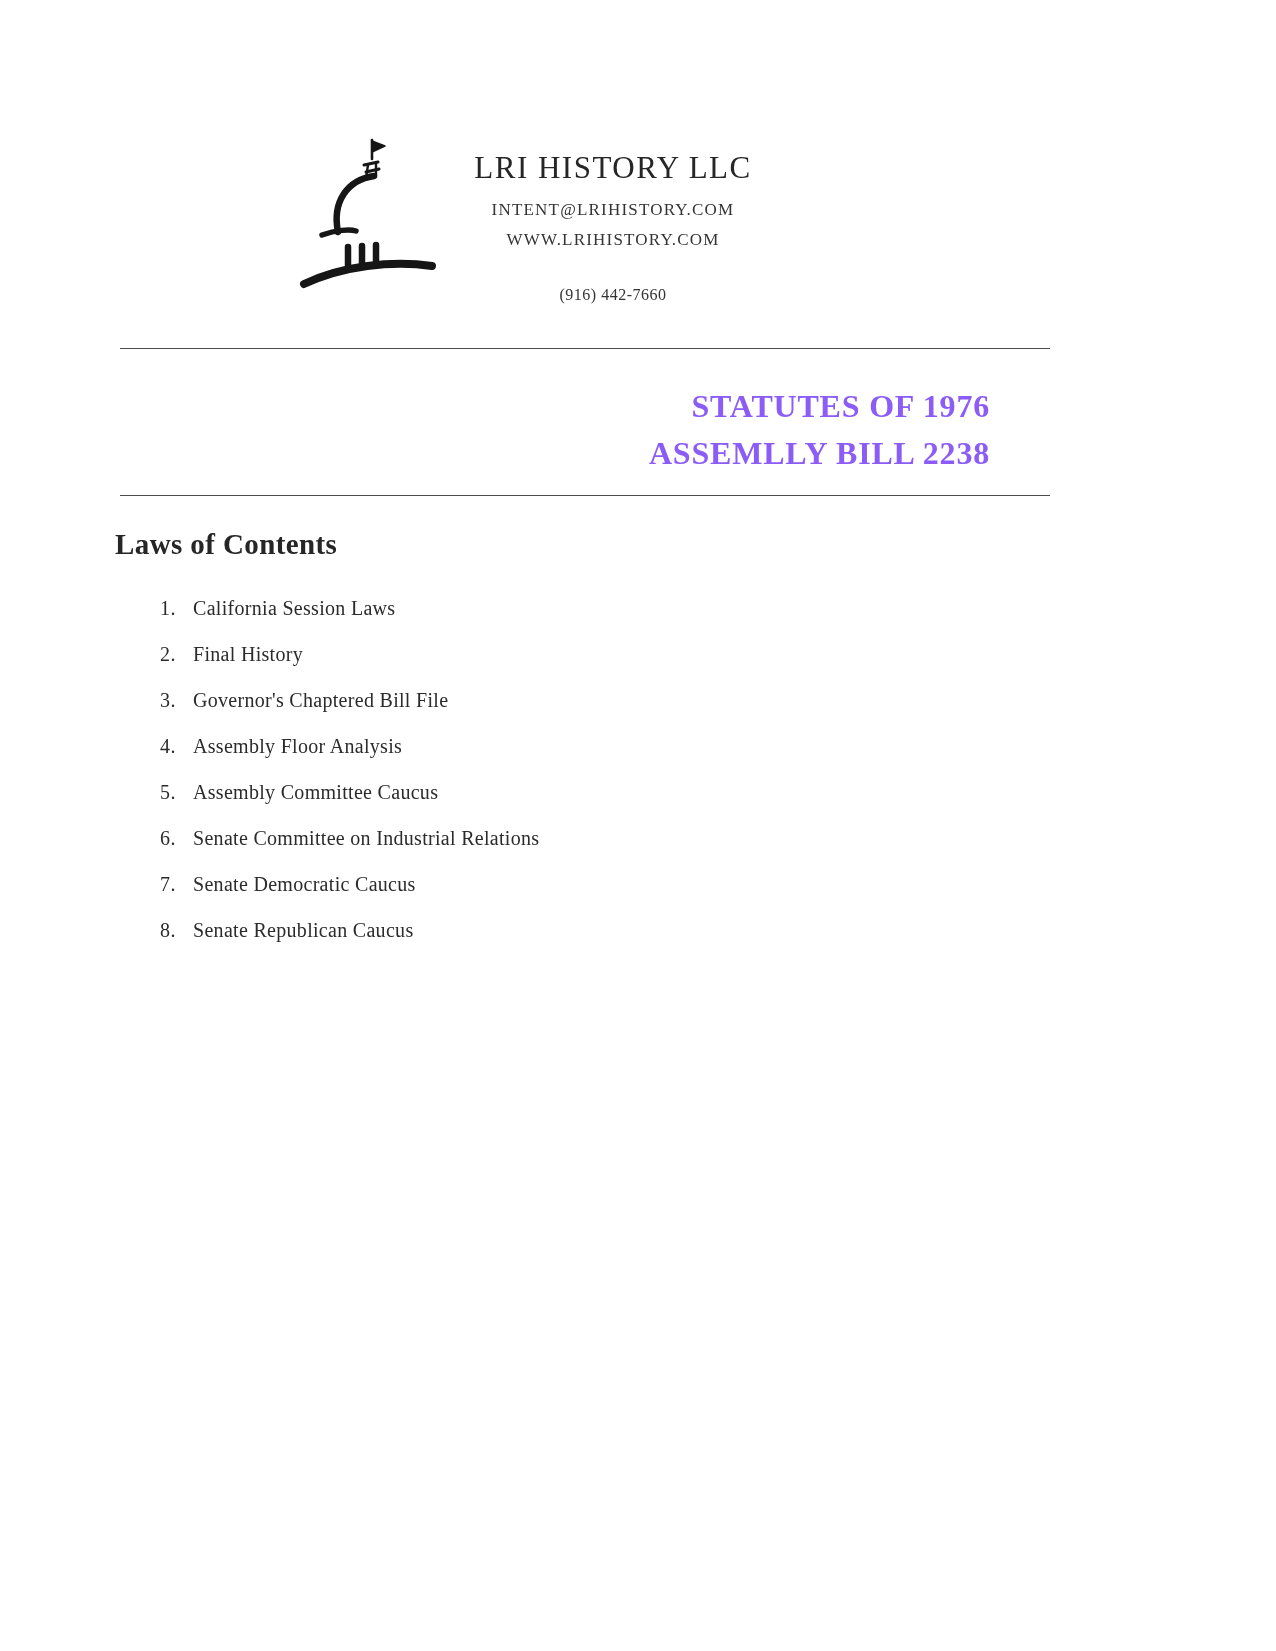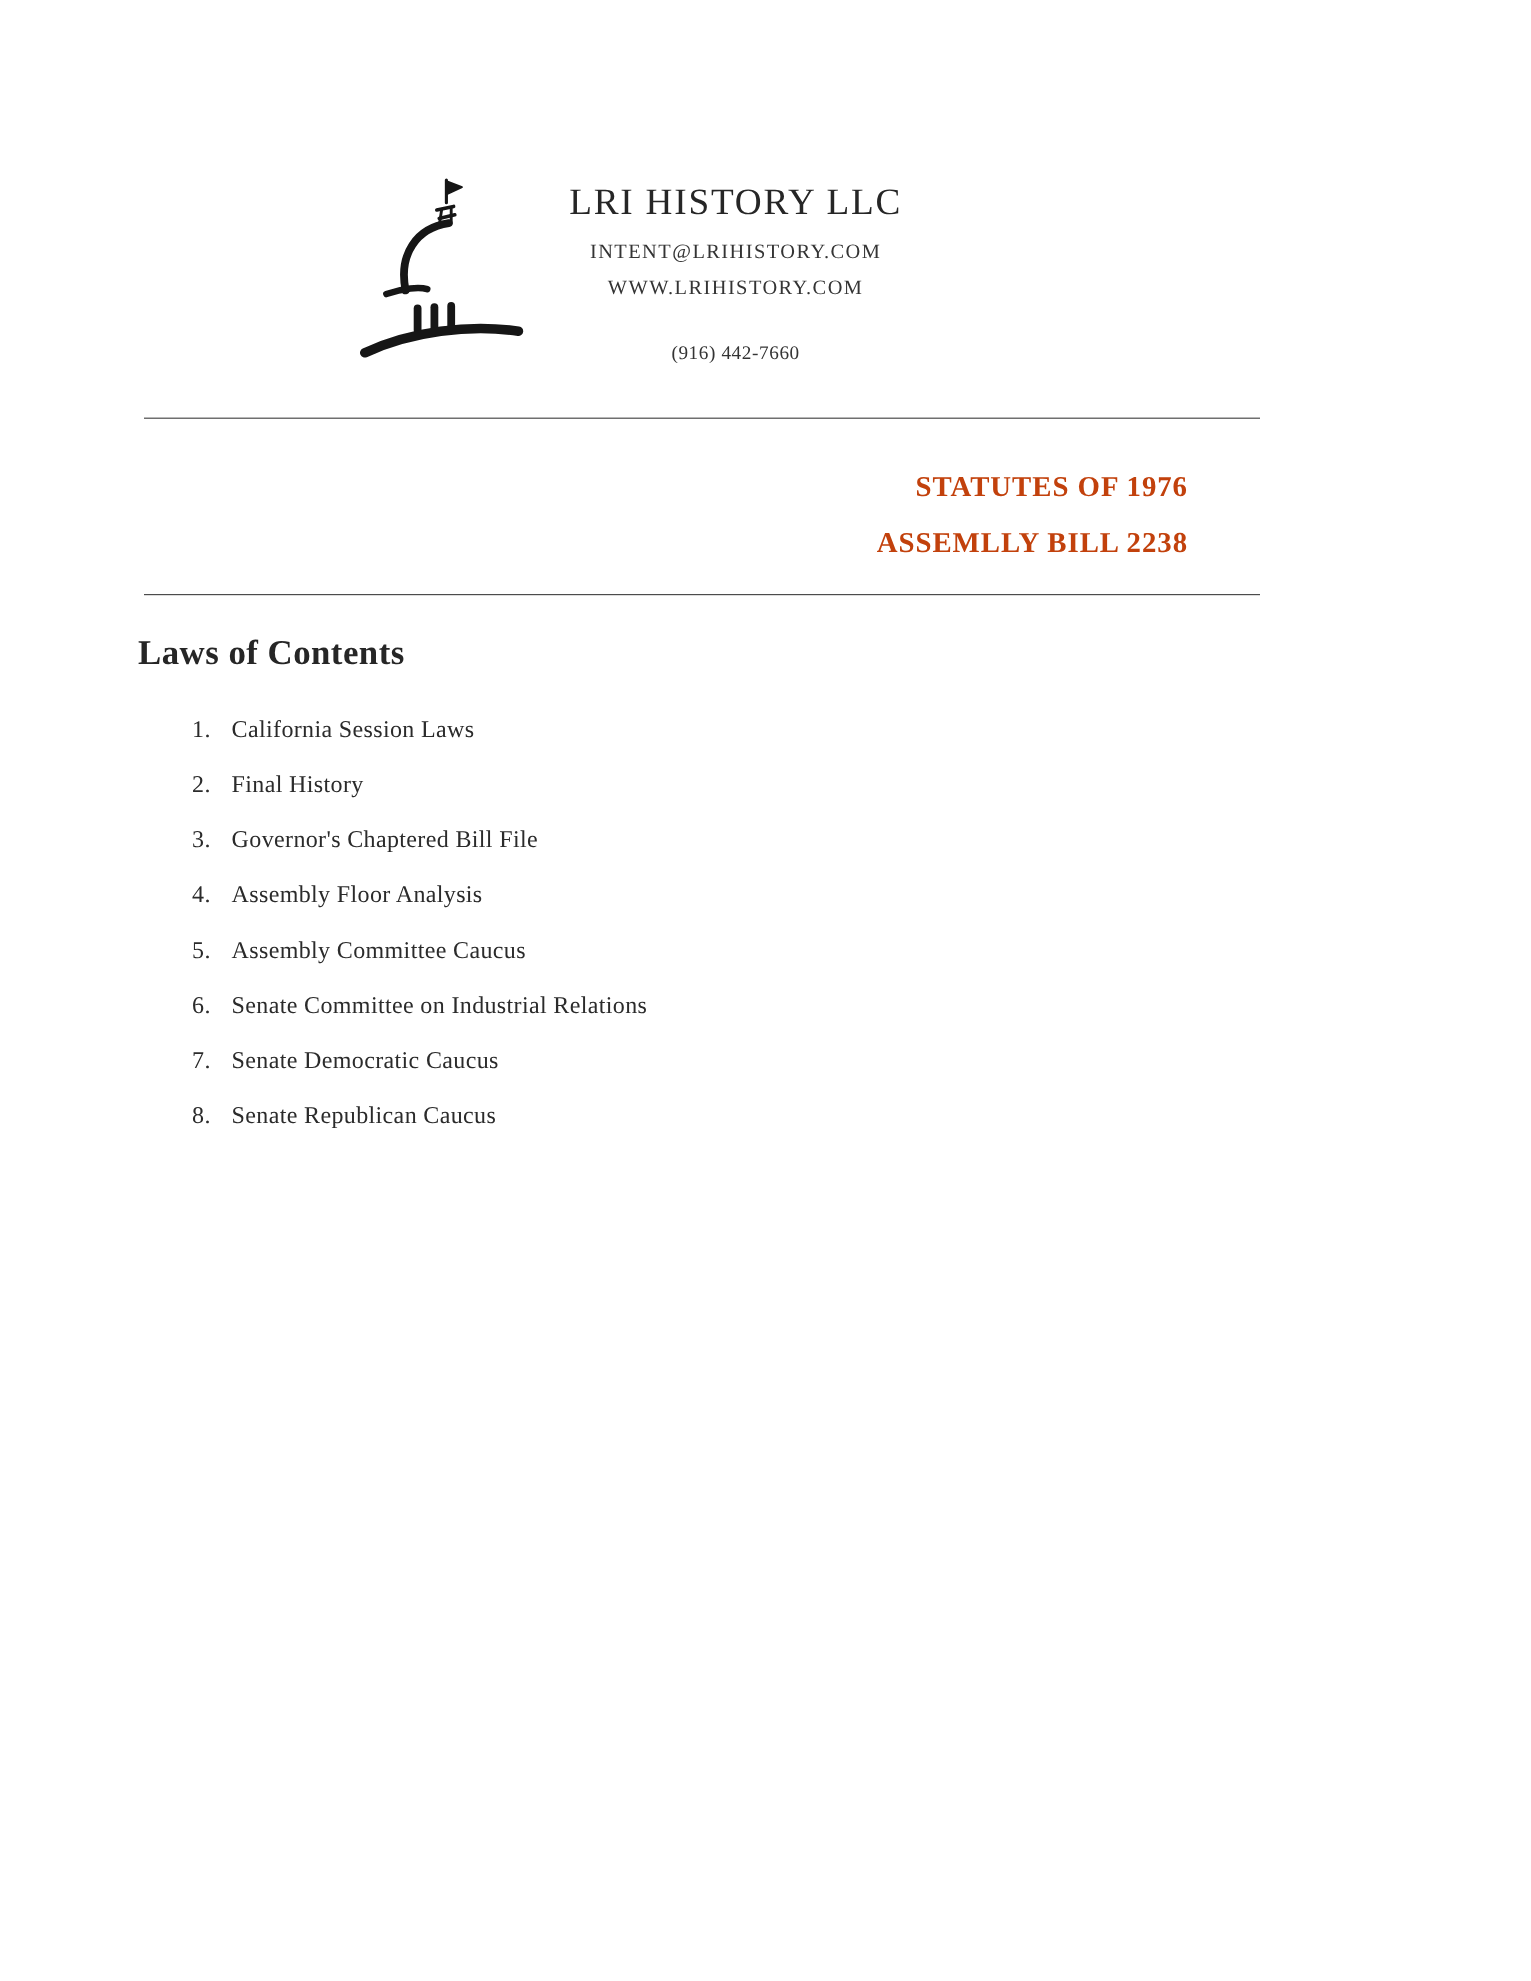--- a/index.html
+++ b/index.html
@@ -14,21 +14,21 @@
     margin: 0 auto;
     background: #ffffff;
     font-family: "Liberation Serif", "DejaVu Serif", serif;
     color: #2e2e2e;
     overflow: hidden;
   }
 
   
   .letterhead {
     display: flex;
-    align-items: flex-end;
+    align-items: center;
     padding-top: 122px;
     padding-left: 292px;
   }
   .logo {
     width: 152px;
     height: 162px;
     flex: 0 0 auto;
   }
   .contact {
     margin-top: 28px;
@@ -68,23 +68,23 @@
   .rule-top { margin-top: 44px; }
   .rule-bottom { margin-top: 18px; }
 
   
   .title-block {
     width: 870px;
     margin: 34px 0 0 120px;
     text-align: right;
   }
   .title-line {
-    font-size: 24px;
+    font-size: 32px;
     font-weight: bold;
-    color: #c2410c;
+    color: #8b5cf6;
     line-height: 47px;
     letter-spacing: 0.8px;
     white-space: pre-wrap;
     font-family: Liberation Serif, serif;
   }
 
   
   .toc {
     margin-left: 115px;
   }

